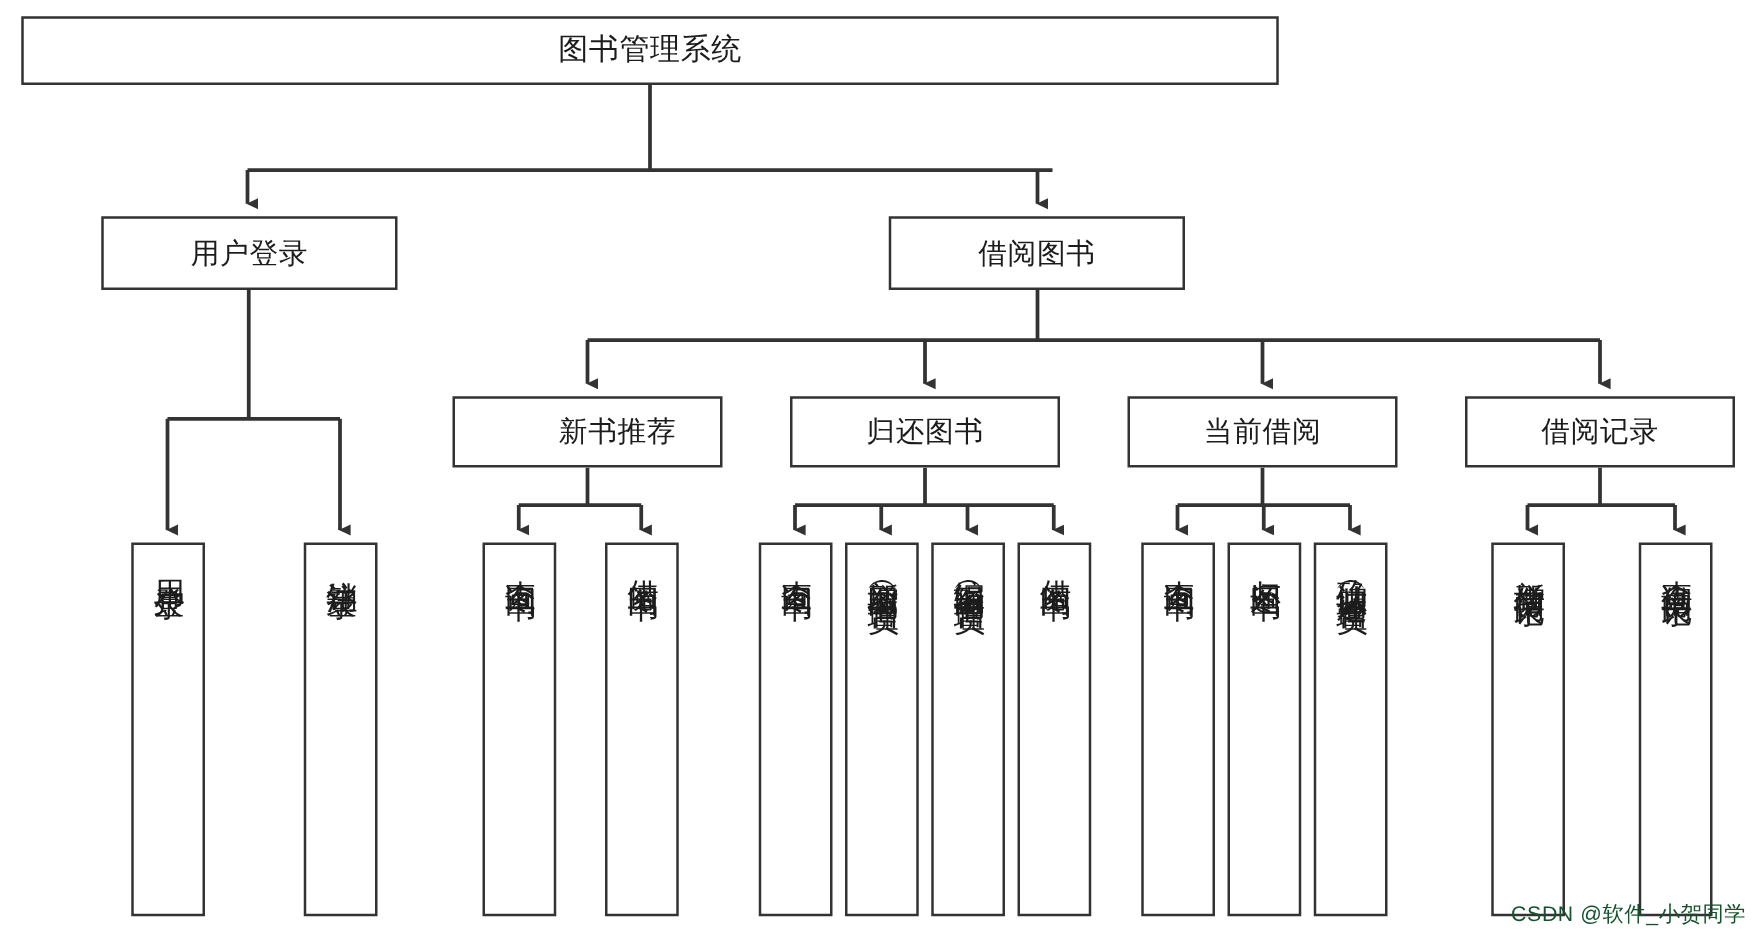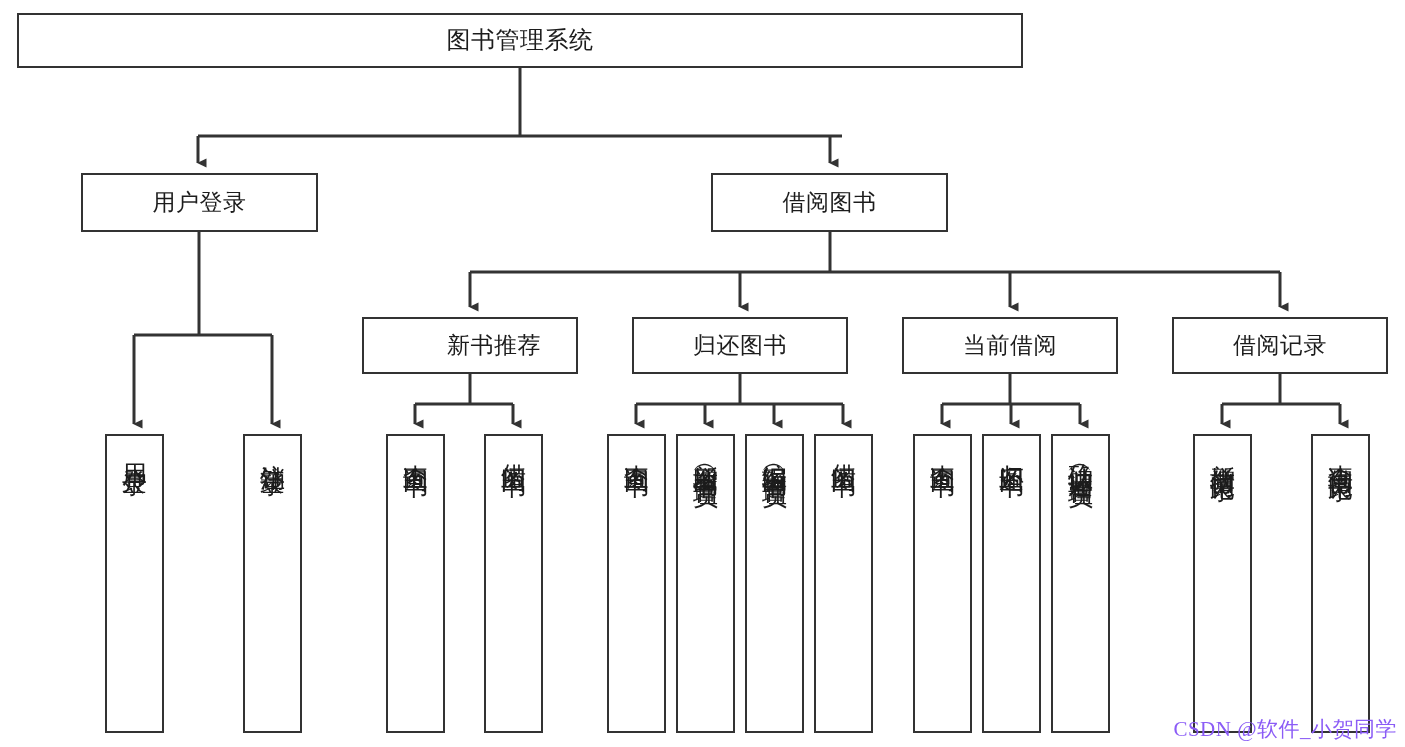--- a/index.html
+++ b/index.html
@@ -62,25 +62,24 @@
     text-orientation: upright;
     font-size: 25px;
     letter-spacing: 3px;
     line-height: 1;
     -webkit-text-orientation: upright;
   }
   .watermark {
     position: absolute;
     right: 8px;
     bottom: 4px;
-    font-size: 21px;
-    color: #8b5cf6;
+    font-size: 17px;
+    color: #14532d;
     white-space: nowrap;
     letter-spacing: 0.5px;
-    font-family: Liberation Serif, serif;
   }
 </style>
 </head>
 <body>
 
 <div id="diagram-root">
 
   <svg id="connectors" viewBox="0 0 1405 747" xmlns="http://www.w3.org/2000/svg">
     <defs>
       <marker id="arrowhead" markerWidth="10" markerHeight="10" refX="5" refY="8.5" orient="auto" markerUnits="userSpaceOnUse">

